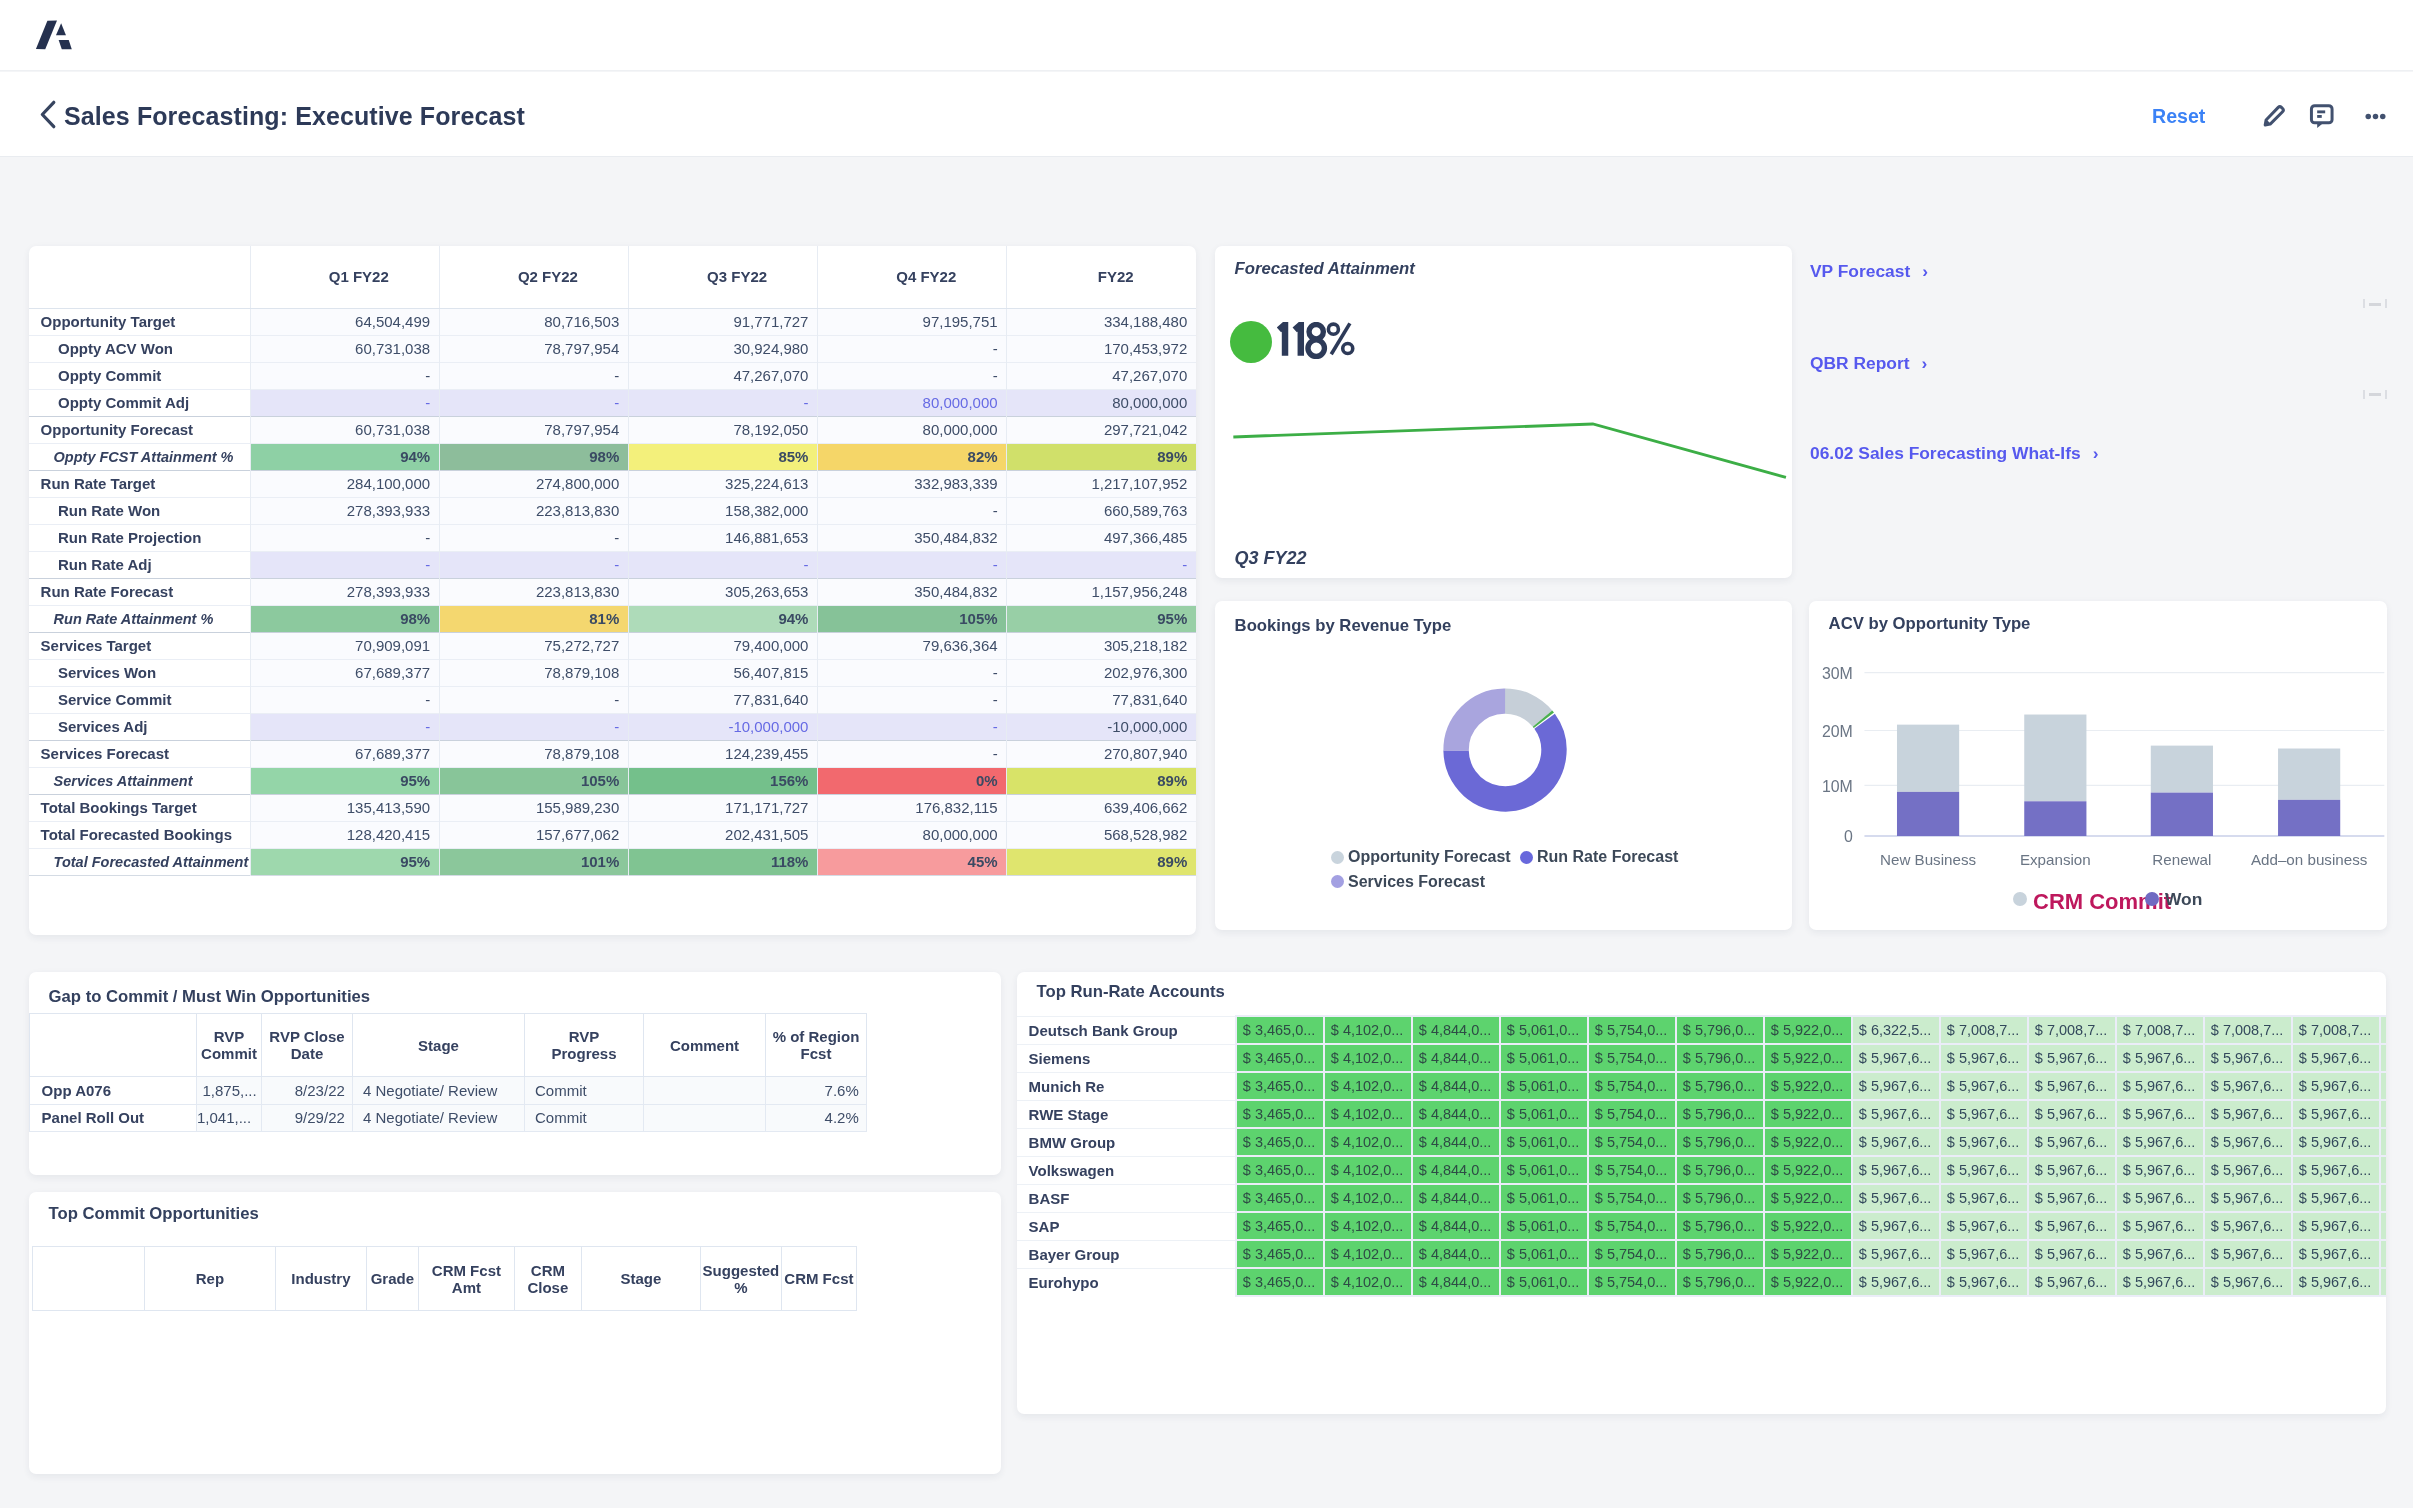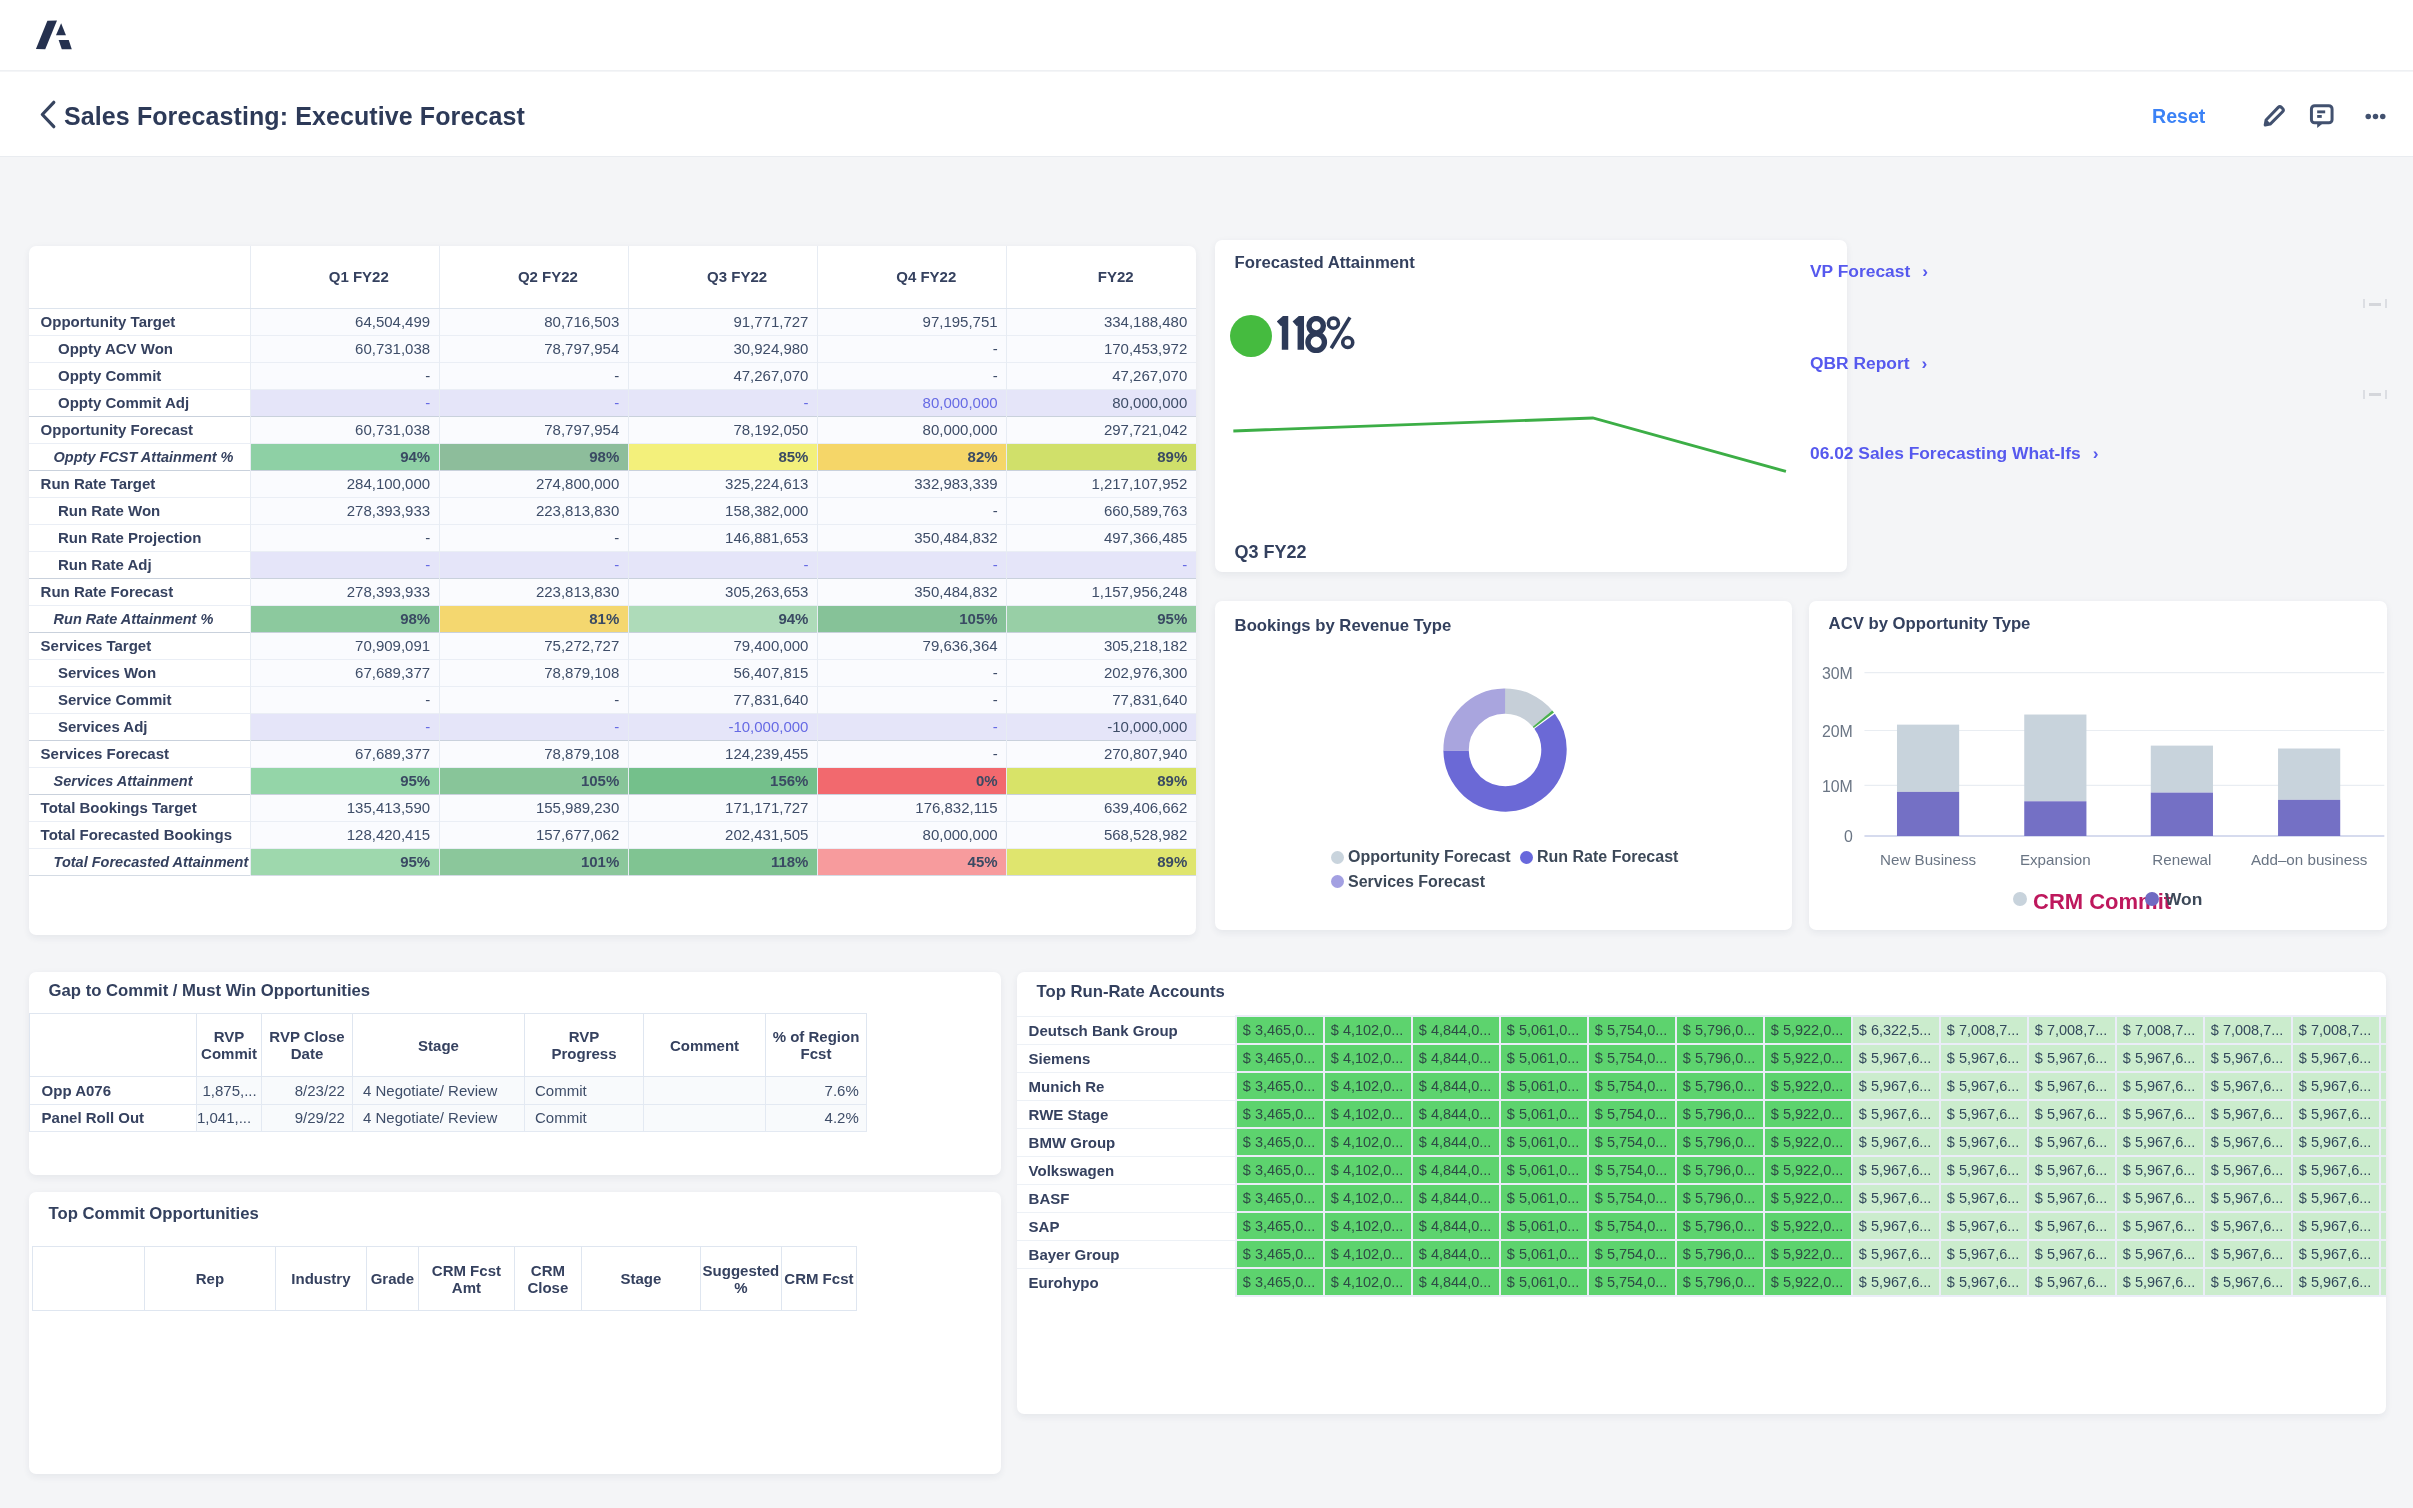--- a/index.html
+++ b/index.html
@@ -4,21 +4,21 @@
 <style>
 * { box-sizing: border-box; margin:0; padding:0; }
 html,body { width:2413px; height:1508px; }
 body { font-family:"Liberation Sans", sans-serif; background:#f4f5f7; position:relative; }
 .topbar { position:absolute; left:0; top:0; width:2413px; height:71px; background:#fff; border-bottom:0.7px solid #eef0f3; }
 .titlebar { position:absolute; left:0; top:72px; width:2413px; height:85px; background:#fff; border-bottom:0.7px solid #e9ecf0; }
 .pagetitle { position:absolute; left:64px; top:30px; font-size:25px; font-weight:bold; color:#2d3a58; letter-spacing:0.1px; }
 .reset { position:absolute; left:2152px; top:33px; font-size:19.6px; font-weight:600; color:#3b82f6; }
 .card { position:absolute; background:#fff; border-radius:7.2px; box-shadow:0 2.2px 7.2px rgba(45,58,88,0.07); }
 #mainTableCard { left:29px; top:246px; width:1167px; height:689px; }
-#fcstCard { left:1215px; top:240px; width:632px; height:332px; }
+#fcstCard { left:1215px; top:246px; width:577px; height:332px;font-style:italic; }
 #donutCard { left:1215px; top:601px; width:577px; height:329px; }
 #acvCard { left:1809px; top:601px; width:578px; height:329px; }
 #gapCard { left:29px; top:972px; width:972px; height:203px; }
 #commitCard { left:29px; top:1192px; width:972px; height:282px; }
 #runrateCard { left:1017px; top:972px; width:1369px; height:442px; overflow:hidden; }
 .cardtitle { position:absolute; left:19.6px; font-size:16.7px; font-weight:bold; color:#33405e; }
 .link { position:absolute; font-size:17.4px; font-weight:bold; color:#5659ee; }
 .link .chev { font-weight:bold; margin-left:7.2px; }
 
 
@@ -345,21 +345,21 @@
     <text x="515" y="365" font-size="21" fill="#6a7584" text-anchor="middle">Renewal</text>
     <text x="691" y="365" font-size="21" fill="#6a7584" text-anchor="middle">Add–on business</text>
   </svg>
   <div style="position:absolute;left:204px;top:291px;width:13.8px;height:13.8px;border-radius:50%;background:#c8d3dc;"></div>
   <div style="position:absolute;left:224px;top:288px;font-size:22px;font-weight:600;color:#be185d;">CRM Commit</div>
   <div style="position:absolute;left:336px;top:291px;width:13.8px;height:13.8px;border-radius:50%;background:#6f6ac2;"></div>
   <div style="position:absolute;left:356px;top:288px;font-size:17.4px;font-weight:600;color:#3c4858;">Won</div>
 </div>
 
 <div class="card" id="gapCard">
-  <div class="cardtitle" style="top:9px;">Gap to Commit / Must Win Opportunities</div>
+  <div class="cardtitle" style="top:15px;">Gap to Commit / Must Win Opportunities</div>
   <table class="gt" style="position:absolute;left:0;top:41px;width:838px;">
     <colgroup>
         <col style="width:167px">
         <col style="width:65px">
         <col style="width:91px">
         <col style="width:172px">
         <col style="width:119px">
         <col style="width:122px">
         <col style="width:101px">
       </colgroup>

